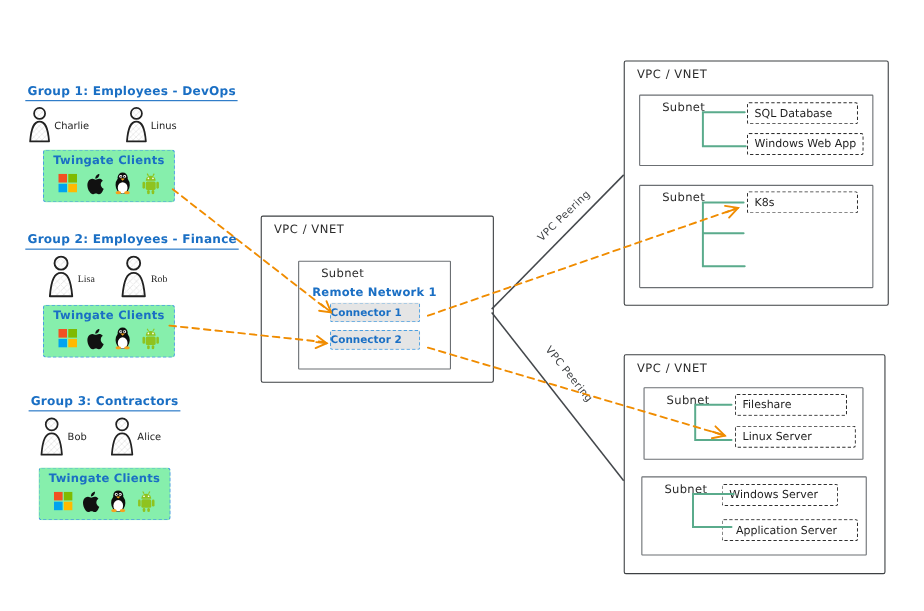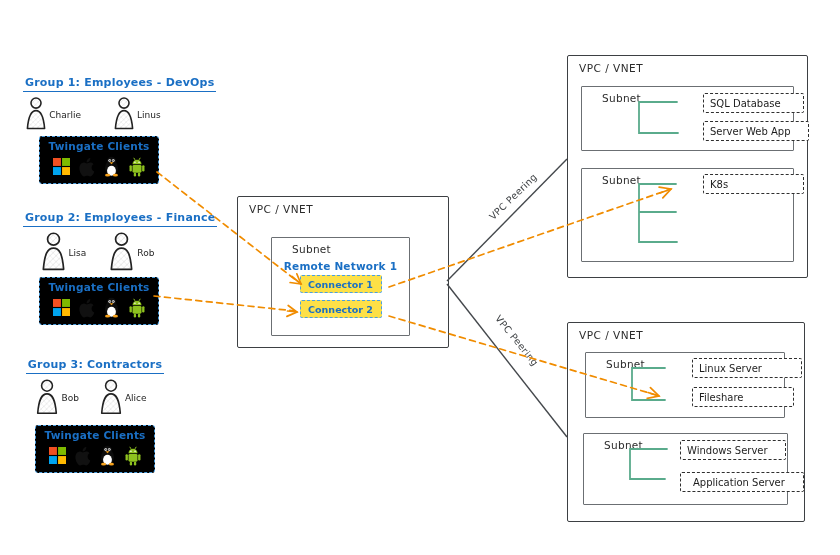--- a/index.html
+++ b/index.html
@@ -10,39 +10,39 @@
   
   .group{position:absolute;width:152px;text-align:center;}
   .group-title{
     display:inline-block;font-size:11px;font-weight:600;color:#1a6fc4;
     letter-spacing:.2px;border-bottom:1.5px solid #1a6fc4;padding:0 2px 2px;white-space:nowrap;
   }
   .persons{display:flex;justify-content:center;align-items:flex-end;margin-top:5px;}
   .person-wrap{display:flex;align-items:center;}
   .person-name{font-size:9px;color:#1d1d1d;margin-top:2px;white-space:nowrap;}
   .tgbox{
-    border:1.8px dashed #4b9fe0;border-radius:3px;background:#000000;
+    border:1.8px dashed #4b9fe0;border-radius:3px;background:#86efac;
     margin:6px auto 0;width:114px;padding:3px 2px 6px;
   }
   .tgbox-title{font-size:10.5px;color:#1a6fc4;font-weight:600;letter-spacing:.2px;}
   .osrow{display:flex;justify-content:center;align-items:center;gap:8px;margin-top:4px;}
   
   .vpc{position:absolute;border:1.7px solid #3d4043;border-radius:2px;background:transparent;}
   .vpc-label{position:absolute;left:11px;top:6px;font-size:10.5px;color:#2b2b2b;letter-spacing:.5px;white-space:nowrap;}
   .subnet{position:absolute;border:1.3px solid #6b6f73;border-radius:1px;}
   .subnet-label{position:absolute;left:20px;top:5px;font-size:10.5px;color:#2b2b2b;letter-spacing:.3px;}
   .rescol{position:absolute;display:flex;flex-direction:column;}
   .resource{
     border:1.6px dashed #2f2f2f;border-radius:2px;background:#fff;
-    font-size:10px;color:#1d1d1d;padding:4px 6px 3px;text-align:left;white-space:nowrap;margin-left:24px;
+    font-size:10px;color:#1d1d1d;padding:4px 6px 3px;text-align:left;white-space:nowrap;
   }
   .net-title{font-size:10.5px;font-weight:600;color:#1a6fc4;text-align:center;margin-top:3px;letter-spacing:.2px;}
   .conn{
-    border:1.6px dashed #4b9fe0;border-radius:2px;background:#fde047;color:#1a6fc4;
-    font-size:9.5px;font-weight:600;text-align:center;width:80px;padding:3px 0 2px;white-space:nowrap;
+    border:1.6px dashed #4b9fe0;border-radius:2px;background:#e5e5e5;color:#1a6fc4;
+    font-size:9.5px;font-weight:600;width:80px;padding:3px 0 2px;white-space:nowrap;
   }
   .peer-label{
     position:absolute;font-size:9.5px;color:#3f4245;letter-spacing:.4px;white-space:nowrap;
     width:90px;text-align:center;
   }
   svg.overlay{position:absolute;left:0;top:0;pointer-events:none;}
 </style>
 </head>
 <body>
 
@@ -112,21 +112,21 @@
             <line x1="13.6" y1="0.8" x2="12.2" y2="3.1" stroke="#8fc31f" stroke-width="1.1"></line>
             <circle cx="7.7" cy="5.6" r="0.85" fill="#fff"></circle>
             <circle cx="12.3" cy="5.6" r="0.85" fill="#fff"></circle>
           </svg>
       </div>
     </div>
   </div>
 
   <div class="group" style="left:23px;top:206px;">
     <div class="group-title">Group 2: Employees - Finance</div>
-    <div class="persons" style="gap:20px;padding-right:6px;">
+    <div class="persons" style="gap:20px;padding-right:6px;font-family:Liberation Serif, serif;">
       <div class="person-wrap">
         <svg width="31" height="39" viewBox="0 0 36 46">
             <circle cx="18" cy="8.5" r="7" fill="url(#xh)" stroke="#222" stroke-width="2"></circle>
             <path d="M6,44 C7.5,26 11,19 18,19 C25,19 28.5,26 30,44 Z" fill="url(#xh)" stroke="#222" stroke-width="2" stroke-linejoin="round"></path>
           </svg>
         <span class="person-name">Lisa</span>
       </div>
       <div class="person-wrap">
         <svg width="31" height="39" viewBox="0 0 36 46">
             <circle cx="18" cy="8.5" r="7" fill="url(#xh)" stroke="#222" stroke-width="2"></circle>
@@ -246,38 +246,38 @@
       <div class="conn" style="margin:7px auto 0;">Connector 2</div>
     </div>
   </div>
 
   <div class="vpc" style="left:567px;top:55px;width:239px;height:221px;">
     <div class="vpc-label">VPC / VNET</div>
     <div class="subnet" style="left:13px;top:30px;width:211px;height:63px;">
       <div class="subnet-label">Subnet</div>
       <div class="rescol" style="left:97px;top:6px;gap:8px;">
         <div class="resource" style="width:87px;">SQL Database</div>
-        <div class="resource" style="width:92px;">Server Web App</div>
+        <div class="resource" style="width:92px;">Windows Web App</div>
       </div>
     </div>
     <div class="subnet" style="left:13px;top:112px;width:211px;height:92px;">
       <div class="subnet-label">Subnet</div>
       <div class="rescol" style="left:97px;top:5px;gap:8px;">
         <div class="resource" style="width:87px;">K8s</div>
       </div>
     </div>
   </div>
 
   <div class="vpc" style="left:567px;top:322px;width:236px;height:198px;">
     <div class="vpc-label">VPC / VNET</div>
     <div class="subnet" style="left:17px;top:29px;width:198px;height:64px;">
       <div class="subnet-label">Subnet</div>
       <div class="rescol" style="left:82px;top:5px;gap:9px;">
+        <div class="resource" style="width:88px;">Fileshare</div>
         <div class="resource" style="width:96px;">Linux Server</div>
-        <div class="resource" style="width:88px;">Fileshare</div>
       </div>
     </div>
     <div class="subnet" style="left:15px;top:110px;width:203px;height:70px;">
       <div class="subnet-label">Subnet</div>
       <div class="rescol" style="left:72px;top:6px;gap:12px;">
         <div class="resource" style="width:92px;">Windows Server</div>
         <div class="resource" style="width:104px;padding-left:12px;">Application Server</div>
       </div>
     </div>
   </div>

